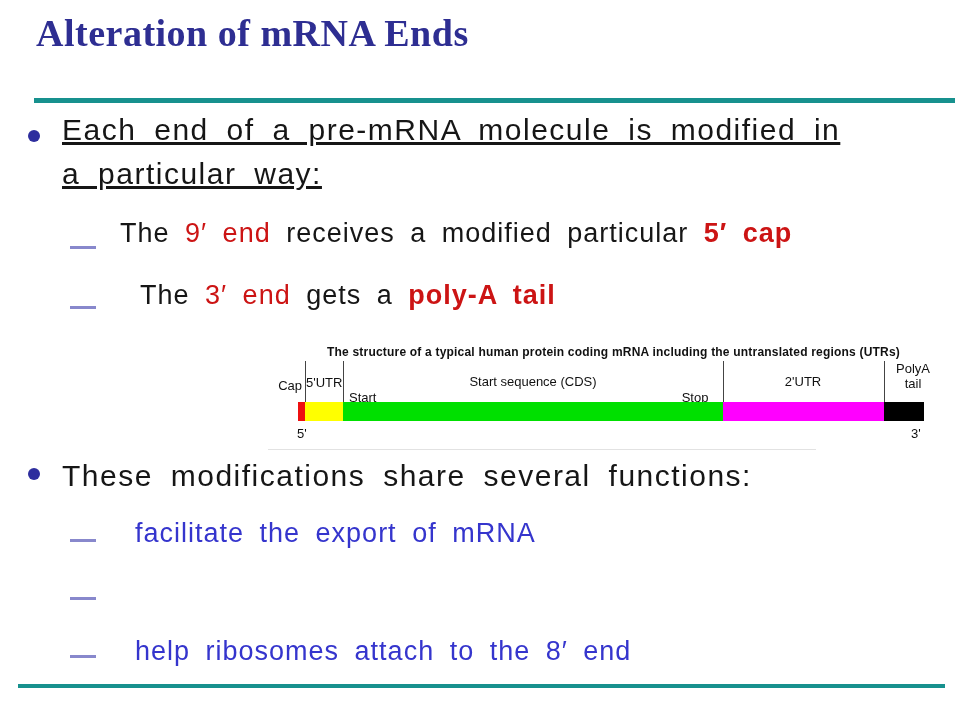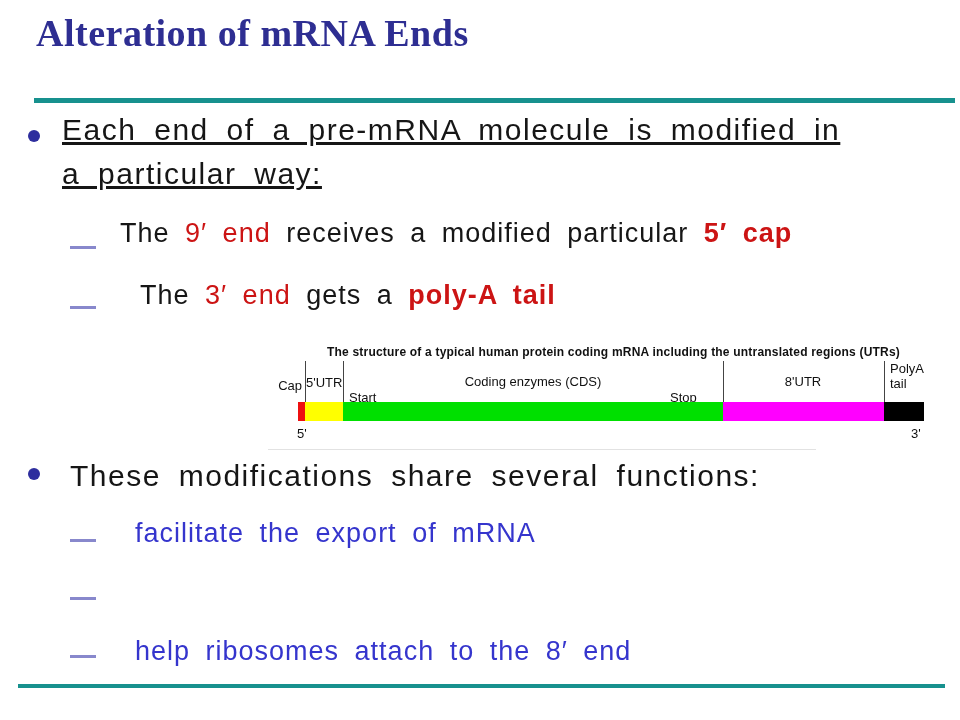--- a/index.html
+++ b/index.html
@@ -17,21 +17,21 @@
   .lvl2{font-size:27px;letter-spacing:1px;word-spacing:7px;line-height:34px;color:var(--text);}
   .dash{width:26px;height:3px;background:var(--dash);}
   .blue{color:var(--blue);margin-left:15px;}
   
   .figure{left:256px;top:333px;width:715px;height:124px;font-size:13px;color:#111;}
   .fig-title{left:0;top:12px;width:100%;text-align:center;font-weight:bold;
              font-size:12px;letter-spacing:.2px;}
   .tick{width:1px;background:#444;top:28px;height:41px;}
   .bar{left:42px;top:69px;height:19px;display:flex;}
   .bar-seg{height:100%;}
-  .fig-lbl{white-space:nowrap;}
+  .fig-lbl{white-space:nowrap;text-align:center;}
   .polya{width:46px;line-height:1.15;white-space:normal;}
   .baseline{left:12px;top:116px;width:548px;height:1px;background:#e2e2e2;}
 </style>
 </head>
 <body>
 
 <div class="slide">
 
   <div class="abs slide-title">Alteration of mRNA Ends</div>
   <div class="abs rule top"></div>
@@ -50,40 +50,40 @@
     <div class="abs fig-title">The structure of a typical human protein coding mRNA including the untranslated regions (UTRs)</div>
 
     <div class="abs tick" style="left:49px;"></div>
     <div class="abs tick" style="left:87px;"></div>
     <div class="abs tick" style="left:467px;"></div>
     <div class="abs tick" style="left:628px;"></div>
 
     <div class="abs fig-lbl" style="left:14px;top:45px;width:32px;text-align:right;">Cap</div>
     <div class="abs fig-lbl" style="left:50px;top:42px;width:36px;text-align:center;">5'UTR</div>
     <div class="abs fig-lbl" style="left:93px;top:57px;">Start</div>
-    <div class="abs fig-lbl" style="left:177px;top:41px;width:200px;text-align:center;">Coding enzymes (CDS)</div>
+    <div class="abs fig-lbl" style="left:177px;top:41px;width:200px;text-align:center;">Start sequence (CDS)</div>
     <div class="abs fig-lbl" style="left:414px;top:57px;width:50px;">Stop</div>
-    <div class="abs fig-lbl" style="left:497px;top:41px;width:100px;text-align:center;">8'UTR</div>
+    <div class="abs fig-lbl" style="left:497px;top:41px;width:100px;text-align:center;">2'UTR</div>
     <div class="abs fig-lbl polya" style="left:634px;top:29px;">PolyA tail</div>
 
     <div class="abs bar">
         <div class="bar-seg" style="background: rgb(238, 16, 16); width: 7px;"></div>
         <div class="bar-seg" style="background: rgb(255, 255, 0); width: 38px;"></div>
         <div class="bar-seg" style="background: rgb(0, 224, 0); width: 380px;"></div>
         <div class="bar-seg" style="background: rgb(255, 0, 255); width: 161px;"></div>
         <div class="bar-seg" style="background: rgb(0, 0, 0); width: 40px;"></div>
       </div>
 
     <div class="abs fig-lbl" style="left:41px;top:93px;">5'</div>
     <div class="abs fig-lbl" style="left:655px;top:93px;">3'</div>
     <div class="abs baseline"></div>
   </div>
 
   <div class="abs dot" style="left:28px;top:468px;"></div>
-  <div class="abs lvl1" style="left:62px;top:454px;margin-left:8px;">These modifications share several functions:</div>
+  <div class="abs lvl1" style="left:62px;top:454px;">These modifications share several functions:</div>
 
   <div class="abs dash" style="left:70px;top:539px;"></div>
   <div class="abs lvl2 blue" style="left:120px;top:516px;">facilitate the export of mRNA</div>
 
   <div class="abs dash" style="left:70px;top:597px;"></div>
 
   <div class="abs dash" style="left:70px;top:655px;"></div>
   <div class="abs lvl2 blue" style="left:120px;top:634px;">help ribosomes attach to the 8′ end</div>
 
   <div class="abs rule bottom"></div>

